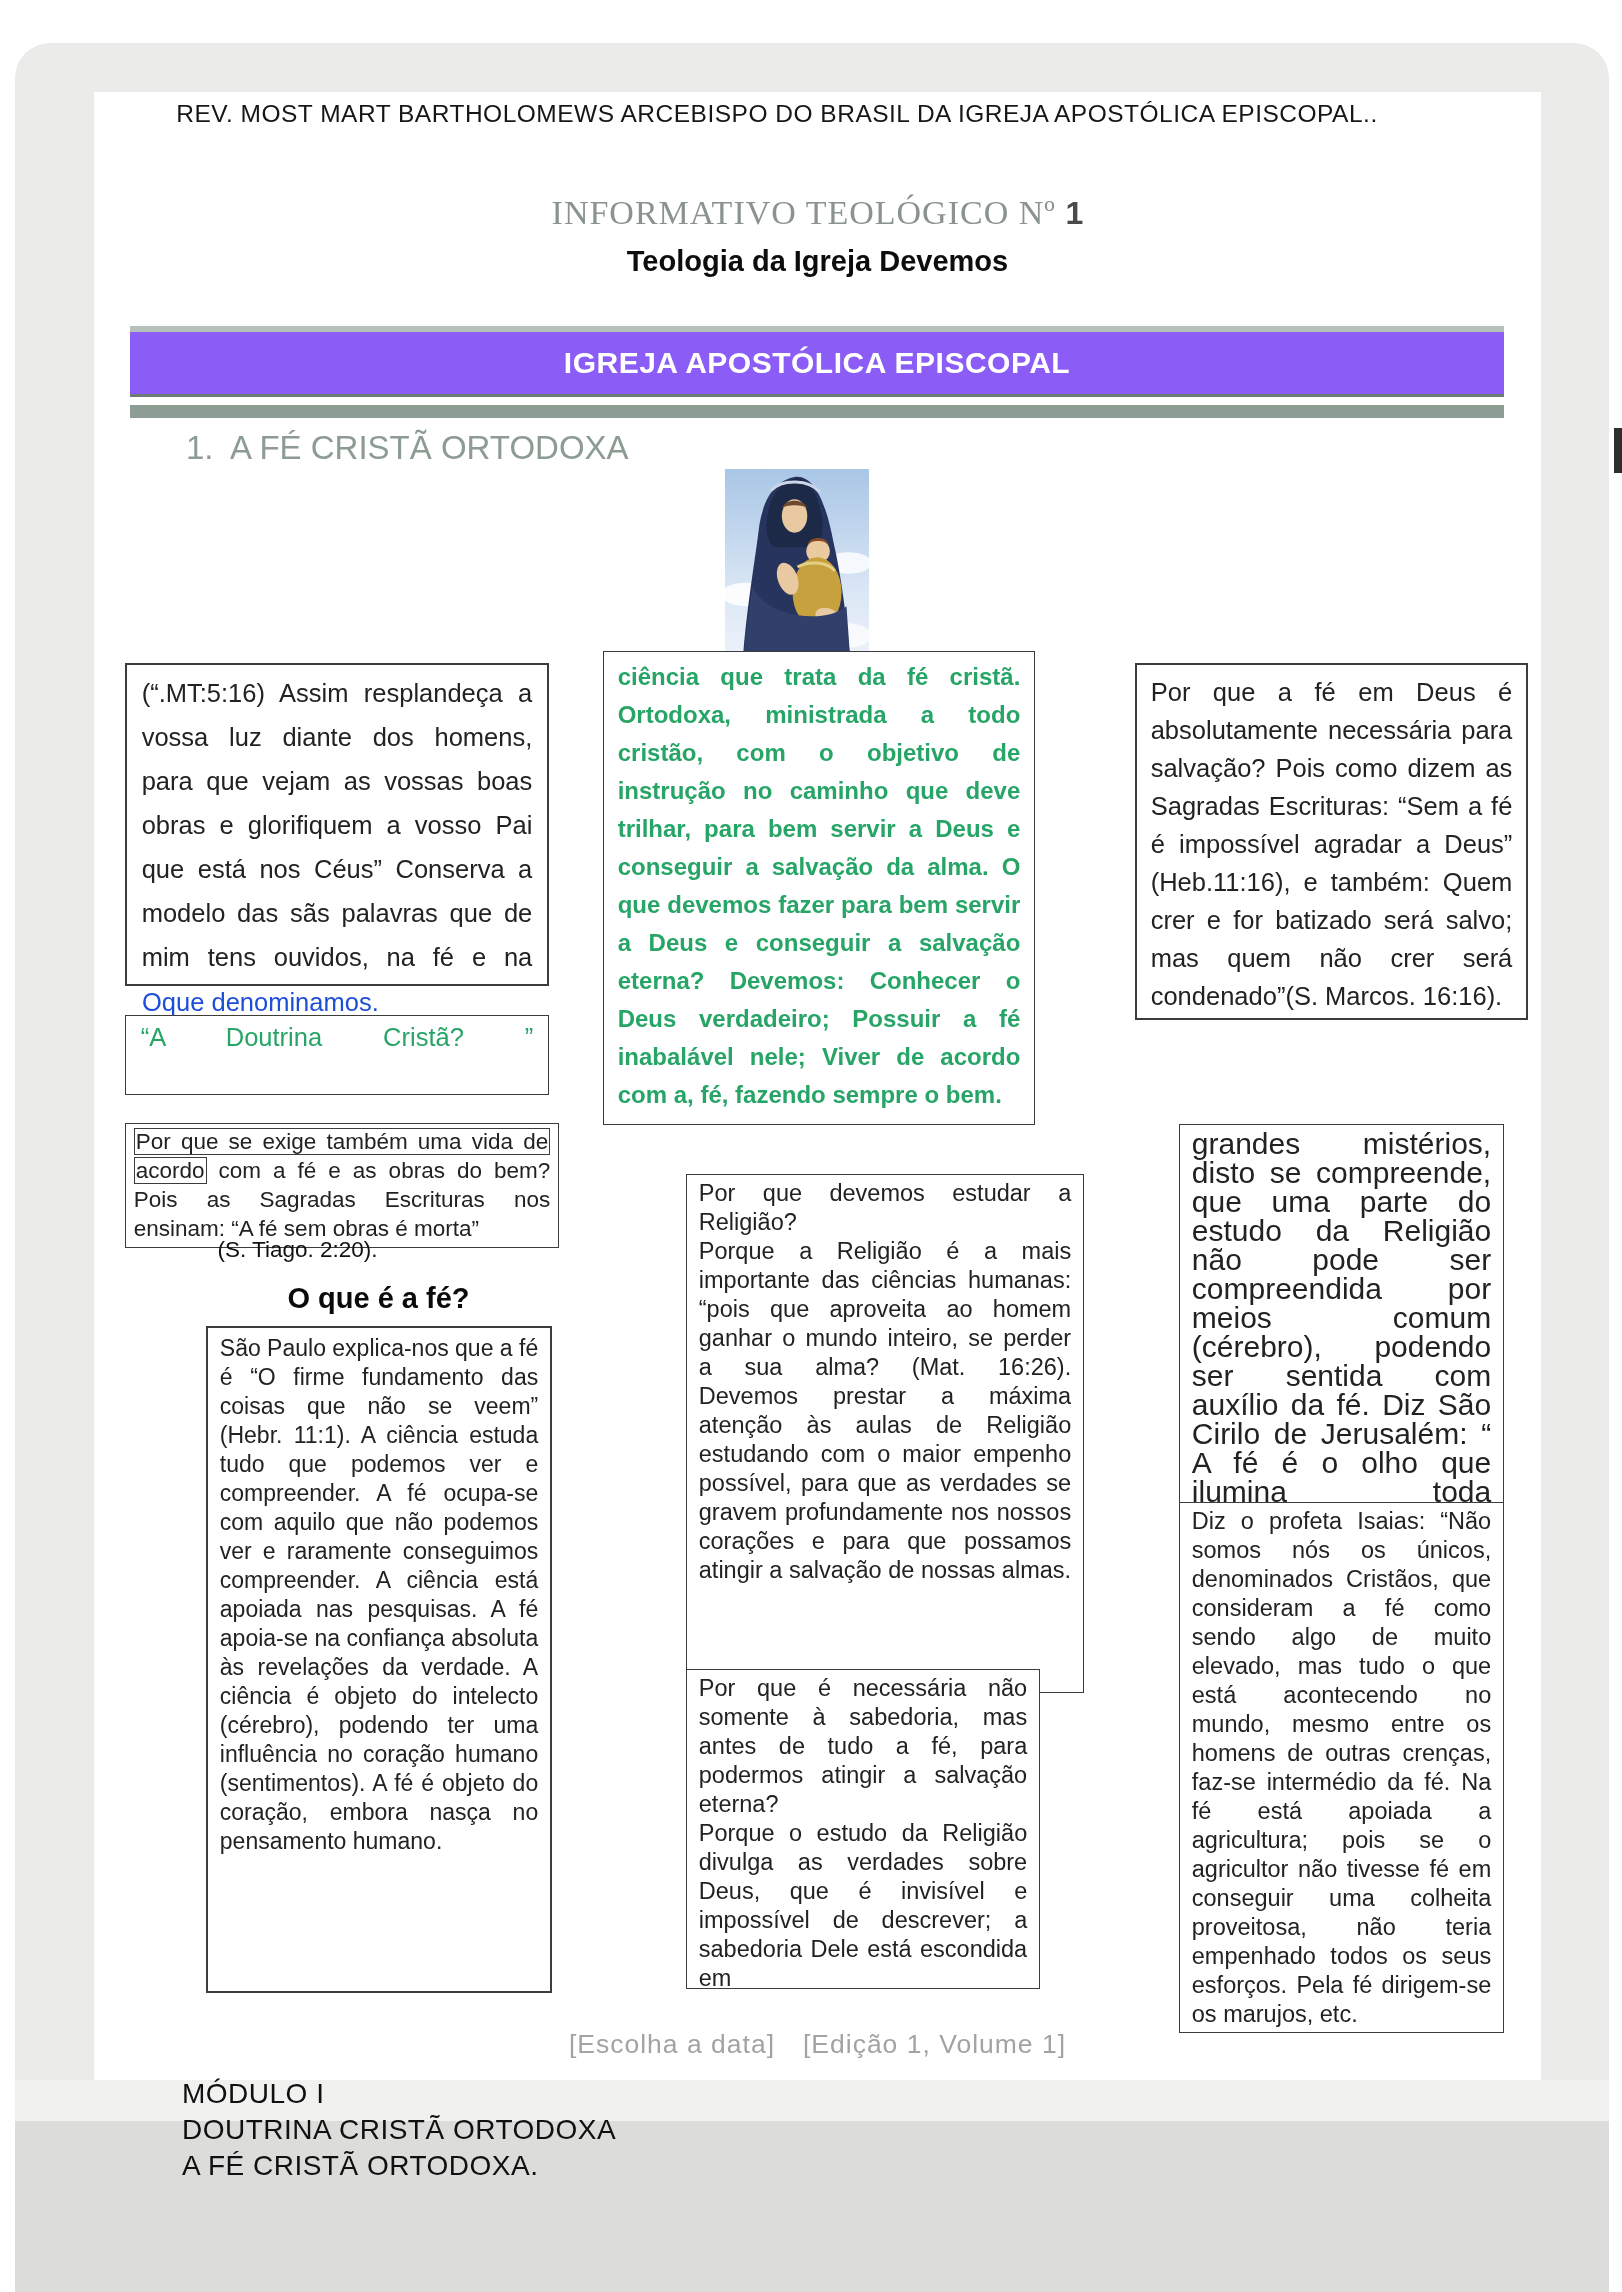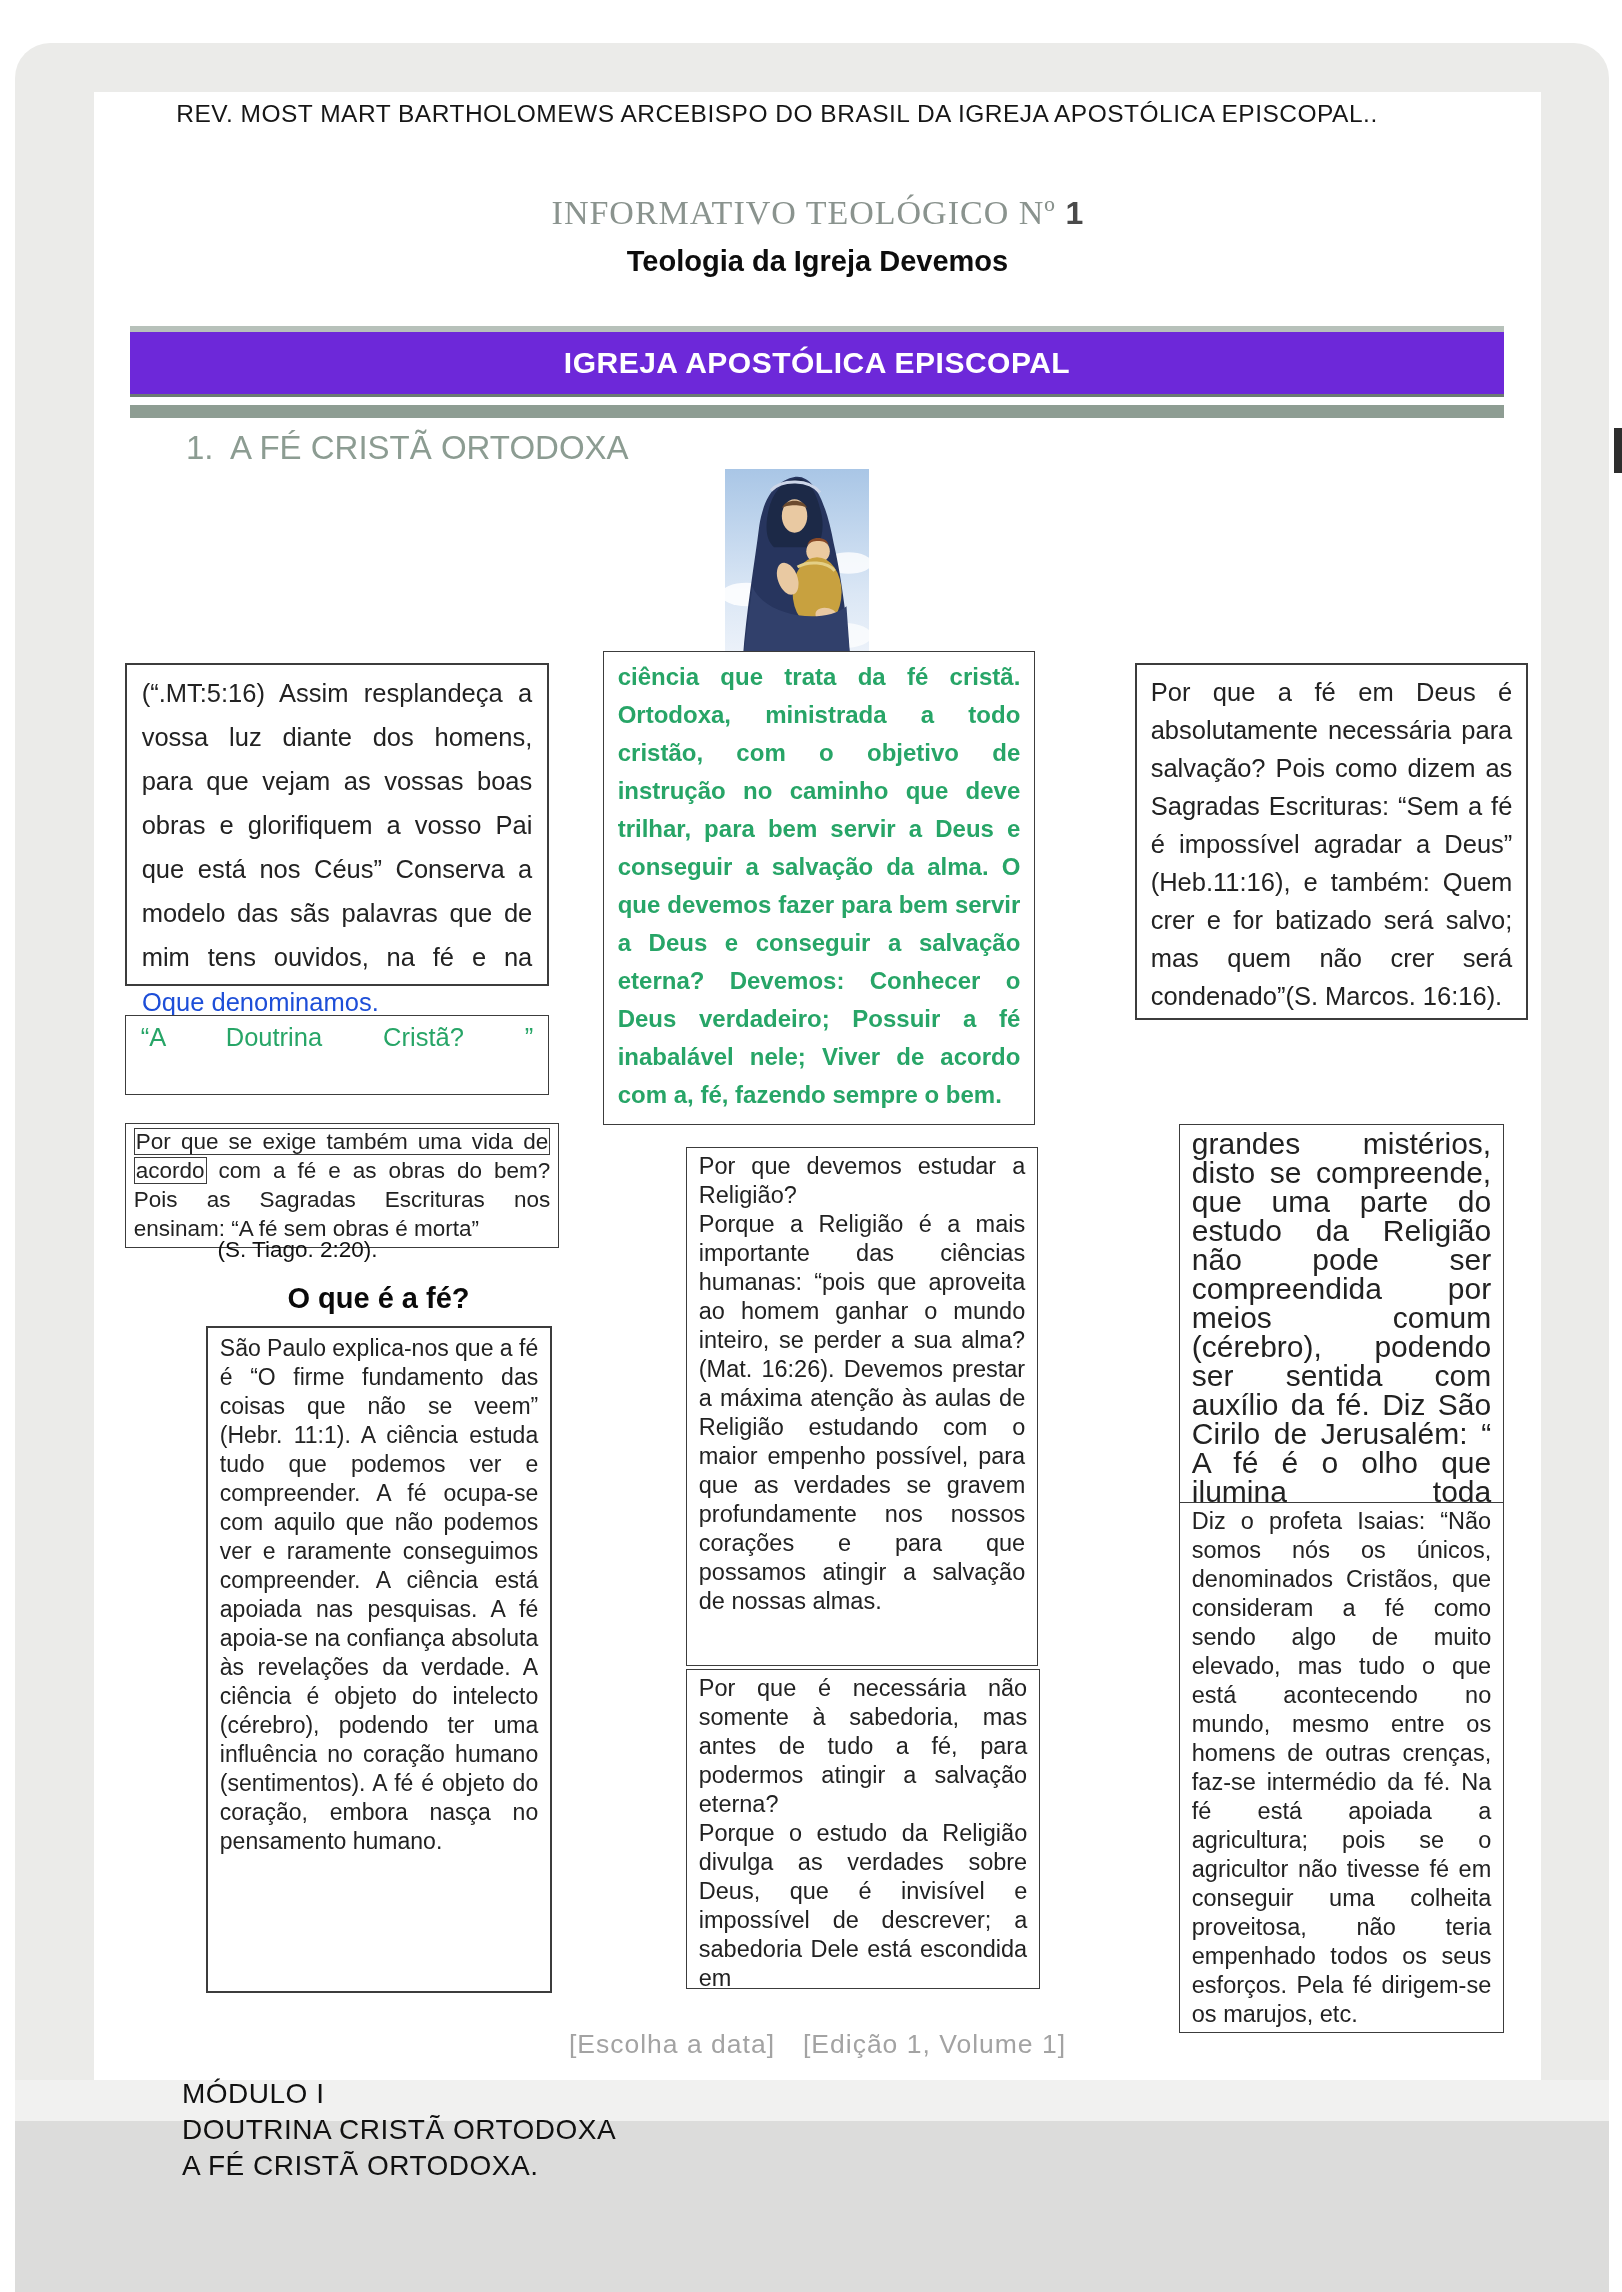--- a/index.html
+++ b/index.html
@@ -15,21 +15,21 @@
   #band-gray{left:14.7px;top:2121px;width:1594px;height:172px;background:#dcdcdb;}
   #edge-mark{left:1614px;top:428px;width:7.8px;height:45px;background:#2e2e2e;}
   
   #page-header{left:94px;top:100px;width:1366px;text-align:center;font-size:24.5px;letter-spacing:0.5px;color:#161616;}
   #title{left:94px;top:194px;width:1447px;text-align:center;}
   .title-main{font-family:"Liberation Serif",serif;font-size:34px;color:#8a938e;letter-spacing:1px;}
   .title-num{font-size:32px;font-weight:bold;color:#4a4a4a;margin-left:9.8px;}
   #subtitle{left:94px;top:245px;width:1447px;text-align:center;font-weight:bold;font-size:29px;color:#0d0d0d;}
   
   #banner-light{left:130px;top:326px;width:1374px;height:5.9px;background:#b7c1ba;}
-  #banner{left:130px;top:332px;width:1374px;height:65px;background:#6d28d9;border-bottom:3.9px solid #6c7c73;
+  #banner{left:130px;top:332px;width:1374px;height:65px;background:#8b5cf6;border-bottom:3.9px solid #6c7c73;
           color:#ffffff;font-weight:bold;font-size:30px;text-align:center;line-height:61px;letter-spacing:0.5px;}
   #banner-strip{left:130px;top:405px;width:1374px;height:12.7px;background:#8e9d93;}
   #section-heading{left:186px;top:429px;font-size:33px;color:#8c9c92;white-space:pre-wrap;}
   
   #madonna{left:725px;top:469px;width:144px;height:192px;}
   
   .tbox{border:2px solid #3c3c3c;background:#fff;color:#222;text-align:justify;text-align-last:left;
         -moz-text-align-last:left;overflow:hidden;}
   .thin{border-width:1px;}
   .green{color:#27a567;}
@@ -37,21 +37,21 @@
   #box-mt{left:125px;top:663px;width:424px;height:323px;padding:5.9px 14.7px;font-size:25.5px;line-height:44px;}
   #caption-denominamos{left:142px;top:988px;font-size:25.5px;color:#1d4ed8;}
   #box-green1{left:125px;top:1015px;width:424px;height:80px;padding:2px 14.7px;font-size:25.5px;line-height:38px;}
   .force-justify{text-align:justify;text-align-last:justify;-moz-text-align-last:justify;}
   #box-exige{left:125px;top:1123px;width:434px;height:125px;padding:2.9px 7.8px;font-size:22.5px;line-height:29px;}
   .inner-box{border:1px solid #3c3c3c;white-space:nowrap;padding:0 1px;}
   #tiago{left:125px;top:1237px;width:345px;text-align:center;font-size:22.5px;color:#111;}
   #fe-heading{left:206px;top:1282px;width:345px;text-align:center;font-weight:bold;font-size:29px;color:#0a0a0a;}
   #box-fe{left:206px;top:1326px;width:346px;height:667px;padding:5.9px 11.8px;font-size:23px;line-height:29px;}
   #box-green2{left:603px;top:651px;width:432px;height:474px;padding:5.9px 13.7px;font-size:24px;line-height:38px;font-weight:bold;}
-  #box-estudar{left:686px;top:1147px;width:352px;height:519px;padding:3.9px 11.8px;font-size:23.5px;line-height:29px;}
+  #box-estudar{left:686px;top:1174px;width:398px;height:519px;padding:3.9px 11.8px;font-size:23.5px;line-height:29px;}
   #box-sabedoria{left:686px;top:1669px;width:354px;height:320px;padding:3.9px 11.8px;font-size:23.5px;line-height:29px;}
   #box-deus{left:1135px;top:663px;width:393px;height:357px;padding:7.8px 13.7px;font-size:25.5px;line-height:38px;}
   #box-misterios{left:1179px;top:1124px;width:325px;height:452px;padding:3.9px 11.8px;font-size:30px;line-height:29px;}
   #box-isaias{left:1179px;top:1502px;width:325px;height:531px;padding:3.9px 11.8px;font-size:23.5px;line-height:29px;}
   
   #footer{left:94px;top:2029px;width:1447px;text-align:center;font-size:26.5px;color:#a3a3a3;letter-spacing:1px;}
   #footer span{margin:0 9.8px;}
   #module{left:182px;top:2076px;font-size:28px;line-height:36px;color:#101010;letter-spacing:0.5px;z-index:3;}
   .z2{z-index:2;}
 </style>

